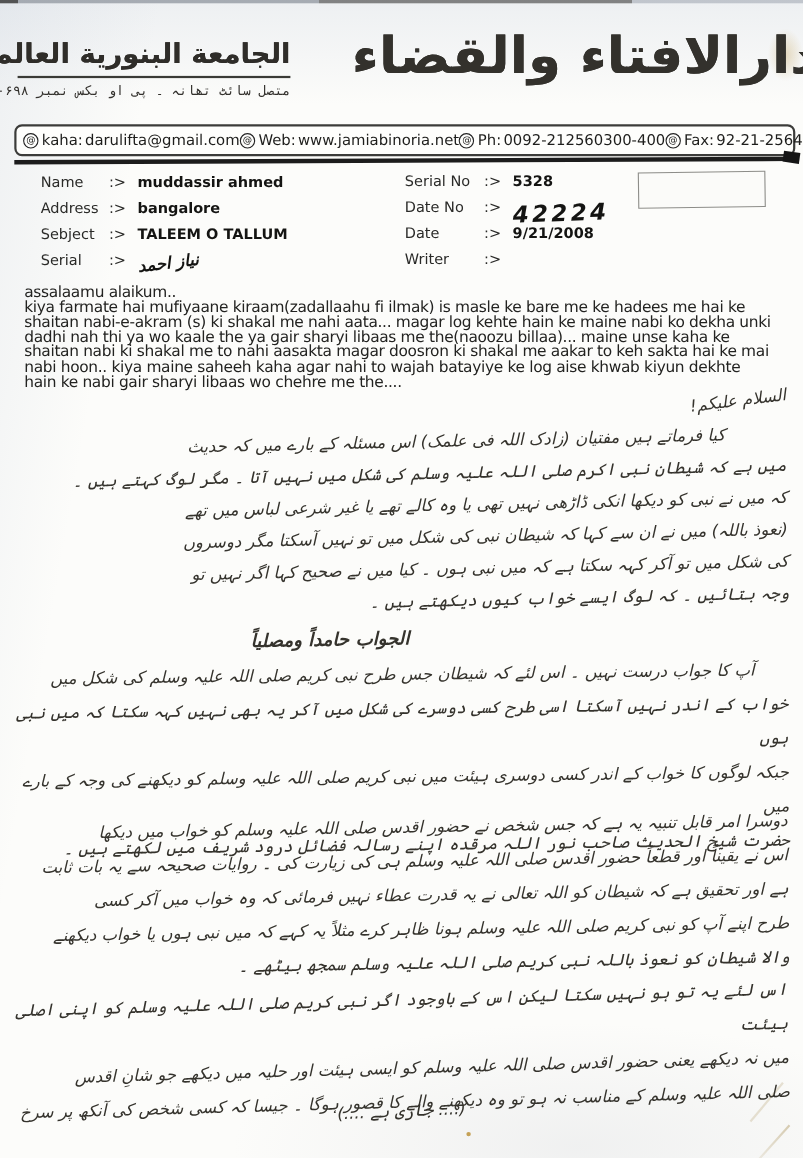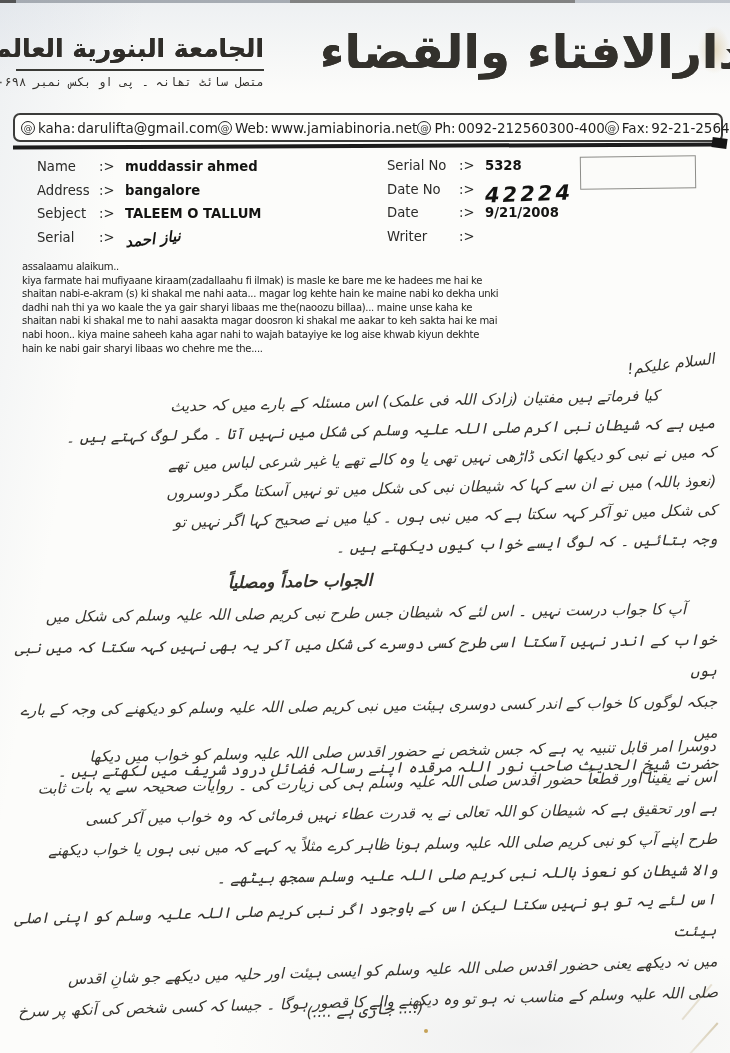--- a/index.html
+++ b/index.html
@@ -44,36 +44,36 @@
     font-size:13.5px; color:#1e1e1c; white-space:nowrap; }
   .contact-seg { display:flex; align-items:center; gap:2px; }
   .at-icon { display:inline-flex; align-items:center; justify-content:center; width:14px; height:14px;
     border:1.4px solid #222; border-radius:50%; font-size:8.5px; flex:none; margin-right:1px; }
 
   .separator { position:absolute; left:13px; top:144px; width:706px; height:3.5px; background:#1c1c1c; transform: rotate(-0.25deg); }
   .sep-cap { position:absolute; right:3px; top:138px; width:15px; height:10px; background:#151515; transform: rotate(8deg); }
 
   
   .form-left { position:absolute; left:37px; top:159px; font-size:13.2px; }
-  .form-right { position:absolute; left:368px; top:158px; font-size:13.2px;margin-left:19px; }
+  .form-right { position:absolute; left:368px; top:158px; font-size:13.2px; }
   .frow { display:flex; align-items:flex-start; height:14px; margin-bottom:9.5px; }
   .frow .lbl { width:62px; color:#2a2a28; }
   .form-right .frow .lbl { width:72px; }
   .frow .sp { width:26px; color:#2a2a28; }
   .frow .val { font-weight:bold; color:#141412; }
   .sig { font-weight:normal; font-size:15px; direction:rtl; transform:rotate(-7deg); display:inline-block;
     color:#3c3a34; font-style:italic; }
   .fatwa-hand { font-weight:normal; font-size:21px; color:#4f58c4; letter-spacing:3px;
     transform:rotate(-2deg); display:inline-block; font-style:italic; }
   .stamp-box { position:absolute; left:580px; top:156px; width:116px; height:33px;
     border:1.5px solid #8d8d89; transform:rotate(-0.8deg); background:rgba(250,250,248,.5); }
 
   
   .question-en { position:absolute; left:22px; top:260px; width:698px;
-    font-size:10px; line-height:13.6px; letter-spacing:-0.3px; color:#232321; white-space:pre-line; }
+    font-size:14px; line-height:13.6px; letter-spacing:-0.3px; color:#232321; white-space:pre-line; }
 
   
   .urdu { direction:rtl; font-family:"DejaVu Sans", sans-serif; color:#35332d; font-style:italic; }
   .salam { position:absolute; right:15px; top:355px; font-size:15px; transform:rotate(-7deg); }
   .u-q { position:absolute; left:16px; top:388px; width:700px; font-size:15px; line-height:29px;
     white-space:pre-line; text-align:right; text-indent:55px; transform:rotate(-1.3deg); }
   .u-head { position:absolute; left:130px; top:572px; width:340px; text-align:center; font-size:16.5px;
     font-weight:bold; transform:rotate(-1deg); }
   .u-p { position:absolute; left:14px; width:703px; font-size:15px; line-height:31px;
     white-space:pre-line; text-align:right; }

